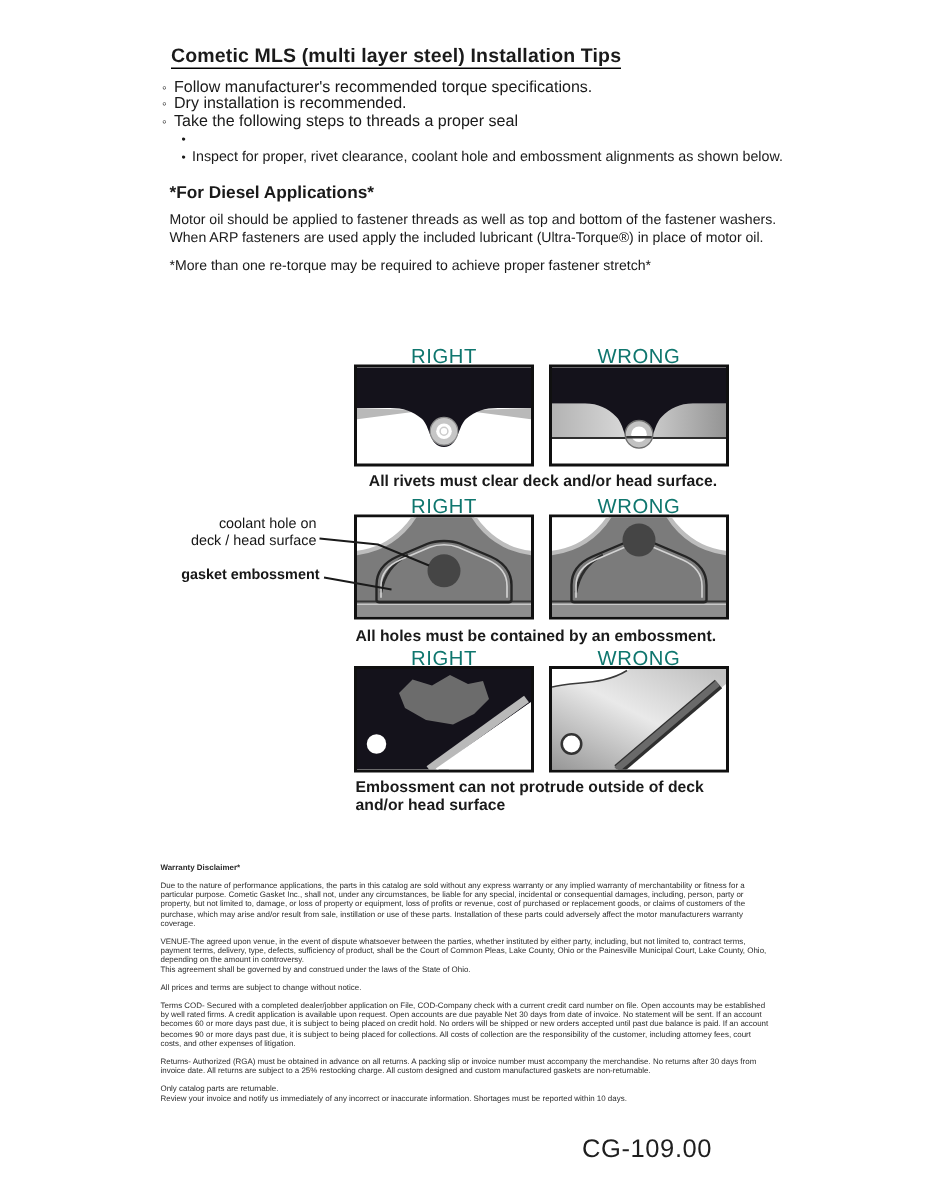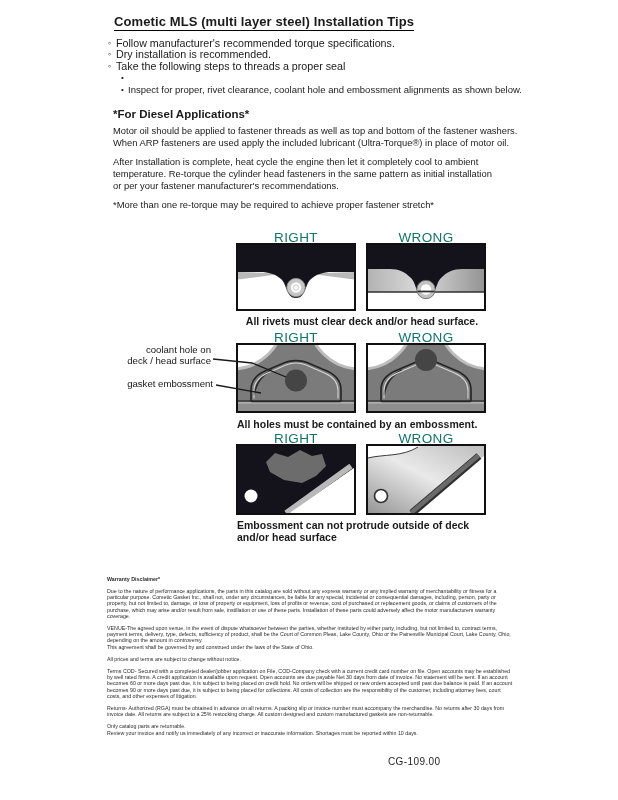--- a/index.html
+++ b/index.html
@@ -1,21 +1,21 @@
 <!DOCTYPE html>
 <html><head>
 <meta charset="utf-8">
 <style>
   html,body{margin:0;padding:0;background:#ffffff;}
   #page{
     position:relative;width:618px;height:800px;background:#ffffff;overflow:hidden;
     font-family:"Liberation Sans", sans-serif;color:#1a1a1a;
   }
   
-  #intro{position:absolute;top:12px;left:108px;width:412px;}
+  #intro{position:absolute;top:28px;left:108px;width:412px;}
   .title{display:inline-block;font-size:13px;font-weight:700;line-height:15px;
          padding-bottom:1px;border-bottom:1.6px solid #000;margin:0 0 7px 6px;letter-spacing:.1px;}
   .tiprow{display:flex;align-items:flex-start;line-height:11.4px;font-size:10.7px;white-space:nowrap;}
   .tiprow .glyph{width:8px;font-size:9px;line-height:11.4px;flex:none;}
   .tiprow.sub{margin-left:13px;font-size:9.5px;line-height:11.3px;}
   .tiprow.sub .glyph{width:7px;font-size:8px;}
   .diesel-h{font-size:11.5px;font-weight:700;margin:13px 0 5px 5px;}
   .bodyp{font-size:9.4px;line-height:11.9px;margin:0 0 0 5px;white-space:pre-line;}
   .bodyp + .bodyp{margin-top:7px;}
   
@@ -27,28 +27,28 @@
         box-sizing:border-box;}
   .dbox.r{left:0;} .dbox.w{left:130px;}
   .dbox svg{display:block;}
   .dcaption{position:absolute;left:1px;font-size:10.5px;font-weight:700;
             white-space:pre-line;line-height:12px;width:250px;}
   #row1 .dbox{height:68px;} #row2 .dbox{height:70px;} #row3 .dbox{height:71px;}
   #row1 .dcaption{top:85px;text-align:center;} #row2 .dcaption{top:88px;} #row3 .dcaption{top:88px;}
   
   .callout{position:absolute;font-size:9.6px;line-height:10.6px;text-align:right;color:#161616;}
   #callout-hole{top:345px;left:112px;width:99px;}
-  #callout-emb{top:379px;left:112px;width:101px;}
+  #callout-emb{top:379px;left:112px;width:101px;font-weight:bold;}
   #leaders{position:absolute;top:0;left:0;pointer-events:none;}
   
   #legal{position:absolute;top:576px;left:107px;width:406px;color:#2b2b2b;}
   #legal .lh{font-size:5.3px;font-weight:700;margin:0 0 6px 0;}
   #legal p{font-size:5.3px;line-height:6.2px;margin:0 0 6px 0;white-space:pre-line;}
   
-  #page-code{position:absolute;top:756px;left:388px;font-size:10px;letter-spacing:.4px;color:#1f1f1f;}
+  #page-code{position:absolute;top:756px;left:388px;font-size:17px;letter-spacing:.4px;color:#1f1f1f;}
 </style>
 </head>
 <body>
 
 <div id="page">
 
   <div id="intro">
     <span class="title">Cometic MLS (multi layer steel) Installation Tips</span>
 
     <div>
@@ -69,23 +69,20 @@
       </div>
       <div class="tiprow sub">
         <span class="glyph">•</span>
         <span>Inspect for proper, rivet clearance, coolant hole and embossment alignments as shown below.</span>
       </div>
     </div>
 
     <div class="diesel-h">*For Diesel Applications*</div>
     <p class="bodyp">Motor oil should be applied to fastener threads as well as top and bottom of the fastener washers.
 When ARP fasteners are used apply the included lubricant (Ultra-Torque®) in place of motor oil.</p>
-    <p class="bodyp">After Installation is complete, heat cycle the engine then let it completely cool to ambient
-temperature. Re-torque the cylinder head fasteners in the same pattern as initial installation
-or per your fastener manufacturer's recommendations.</p>
     <p class="bodyp">*More than one re-torque may be required to achieve proper fastener stretch*</p>
   </div>
 
   <div class="diag-row" id="row1" style="top:230px;height:100px;">
     <div class="dlabel r">RIGHT</div>
     <div class="dlabel w">WRONG</div>
     <div class="dbox r">
       <svg width="116" height="64" viewBox="0 0 116 64">
         <path d="M0,27 L46,28.5 L0,34.5 Z" fill="#b9b9b9"></path>
         <path d="M116,27 L70,28.5 L116,34.5 Z" fill="#b9b9b9"></path>

